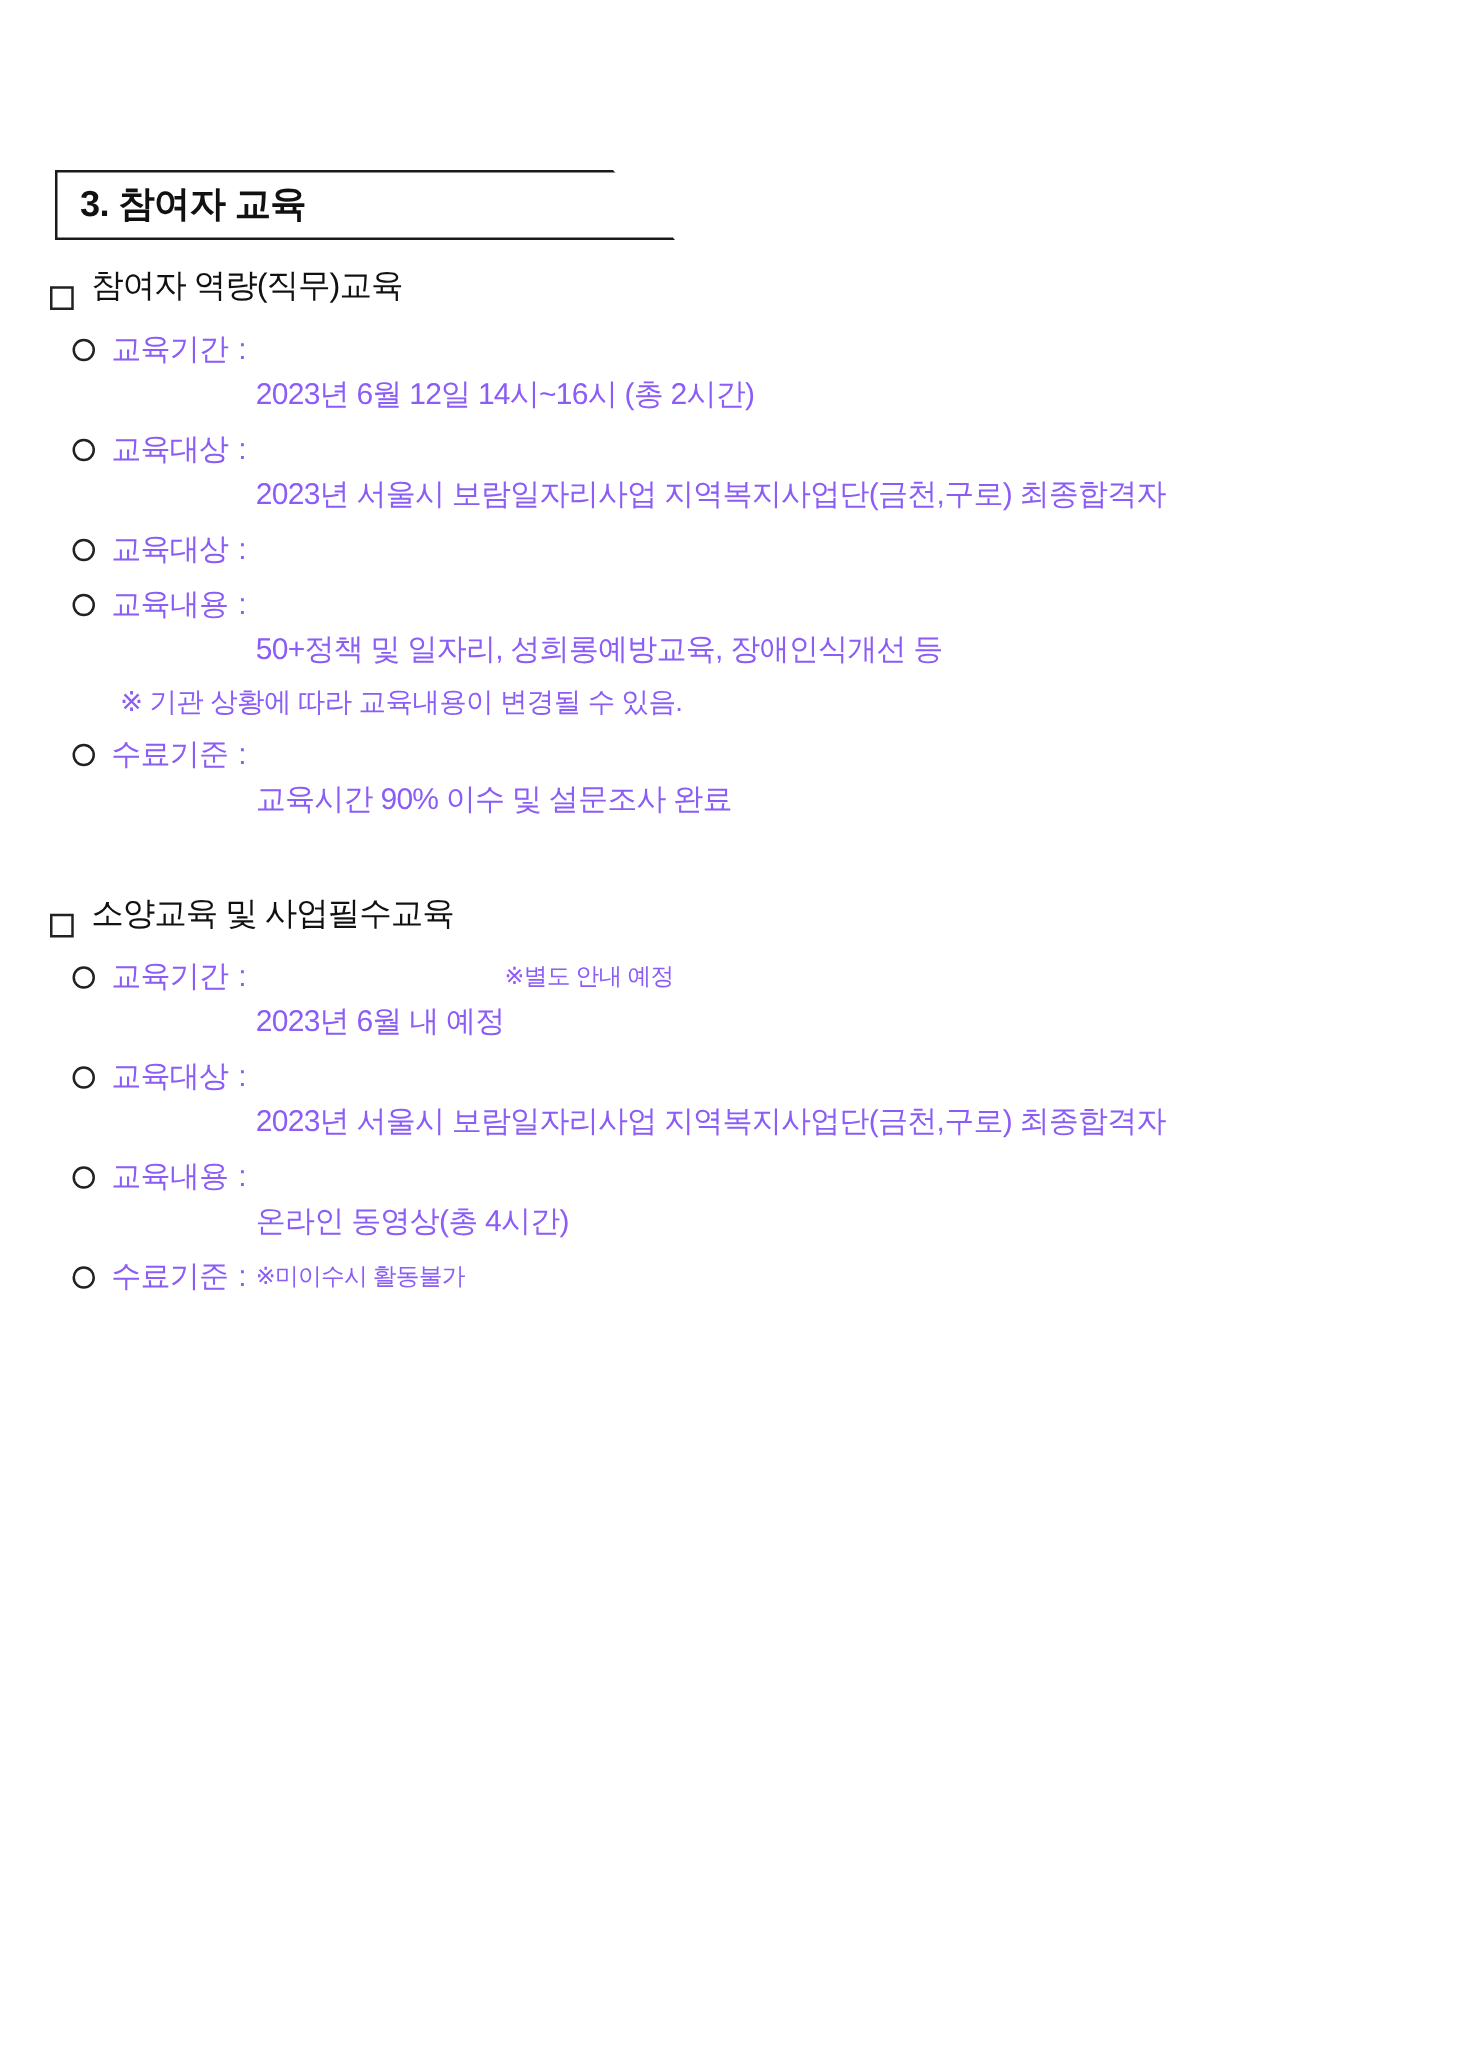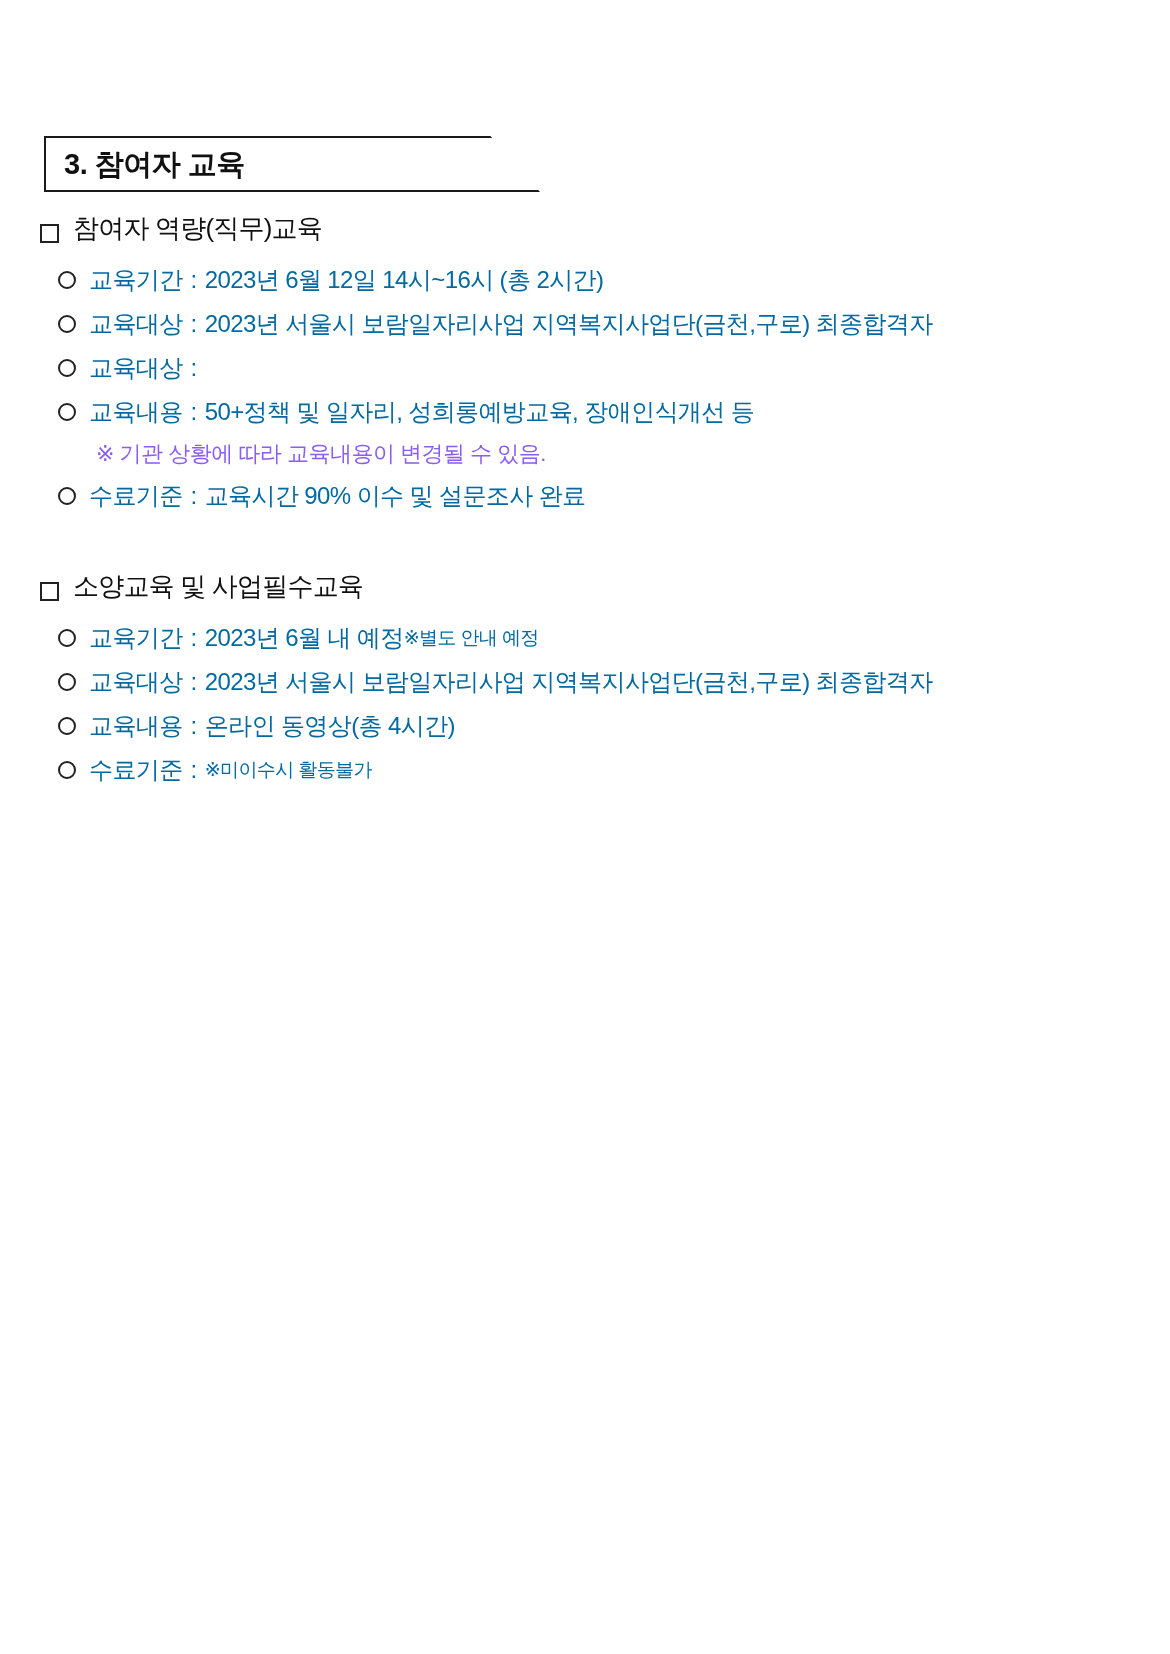--- a/index.html
+++ b/index.html
@@ -63,21 +63,21 @@
     top: 208px;
     width: 1090px;
   }
 
   .block {
     margin-bottom: 0;
   }
 
   .block-title {
     display: flex;
-    align-items: center;
+    align-items: flex-end;
     font-size: 26px;
     line-height: 40px;
     letter-spacing: -0.8px;
     margin: 0 0 10px 0;
     color: #111111;
   }
   .sq-marker {
     display: inline-block;
     width: 19px;
     height: 19px;
@@ -88,21 +88,21 @@
     flex: 0 0 auto;
   }
 
   .bullet-row {
     display: flex;
     align-items: flex-start;
     font-size: 24px;
     line-height: 44px;
     letter-spacing: -0.6px;
     padding-left: 18px;
-    color: #0369a1;
+    color: #8b5cf6;
     white-space: nowrap;
   }
   .circ-marker {
     display: inline-block;
     width: 18px;
     height: 18px;
     border: 2px solid #222222;
     border-radius: 50%;
     box-sizing: border-box;
     margin-right: 13px;
@@ -111,20 +111,21 @@
   }
   .bullet-label {
     flex: 0 0 auto;
   }
   .bullet-sep {
     flex: 0 0 auto;
     padding: 0 8px;
   }
   .bullet-value {
     flex: 0 1 auto;
+    margin-top: 36px;
   }
   .note-row {
     font-size: 22px;
     line-height: 40px;
     letter-spacing: -0.5px;
     padding-left: 56px;
     color: #8b5cf6;
     white-space: nowrap;
   }
   .small-note {

